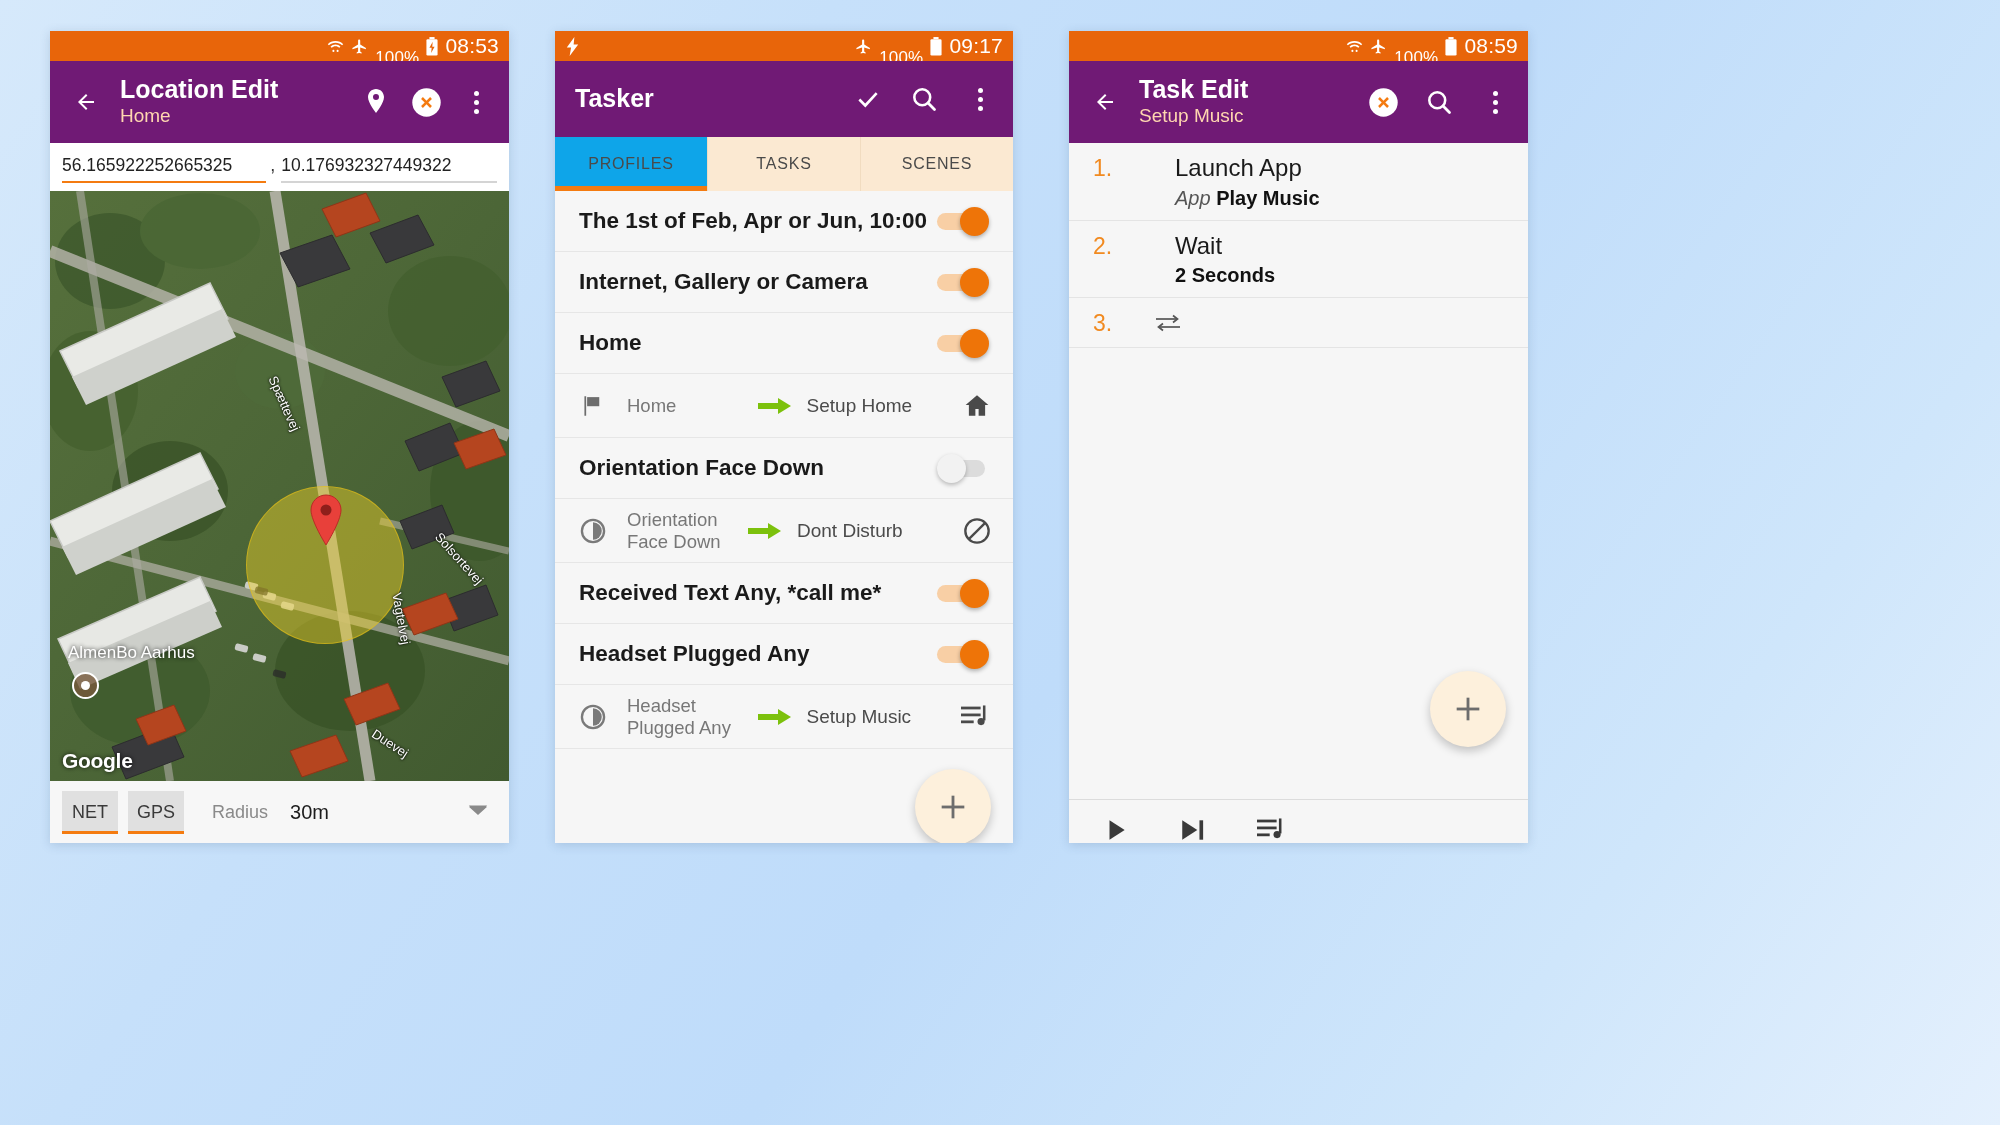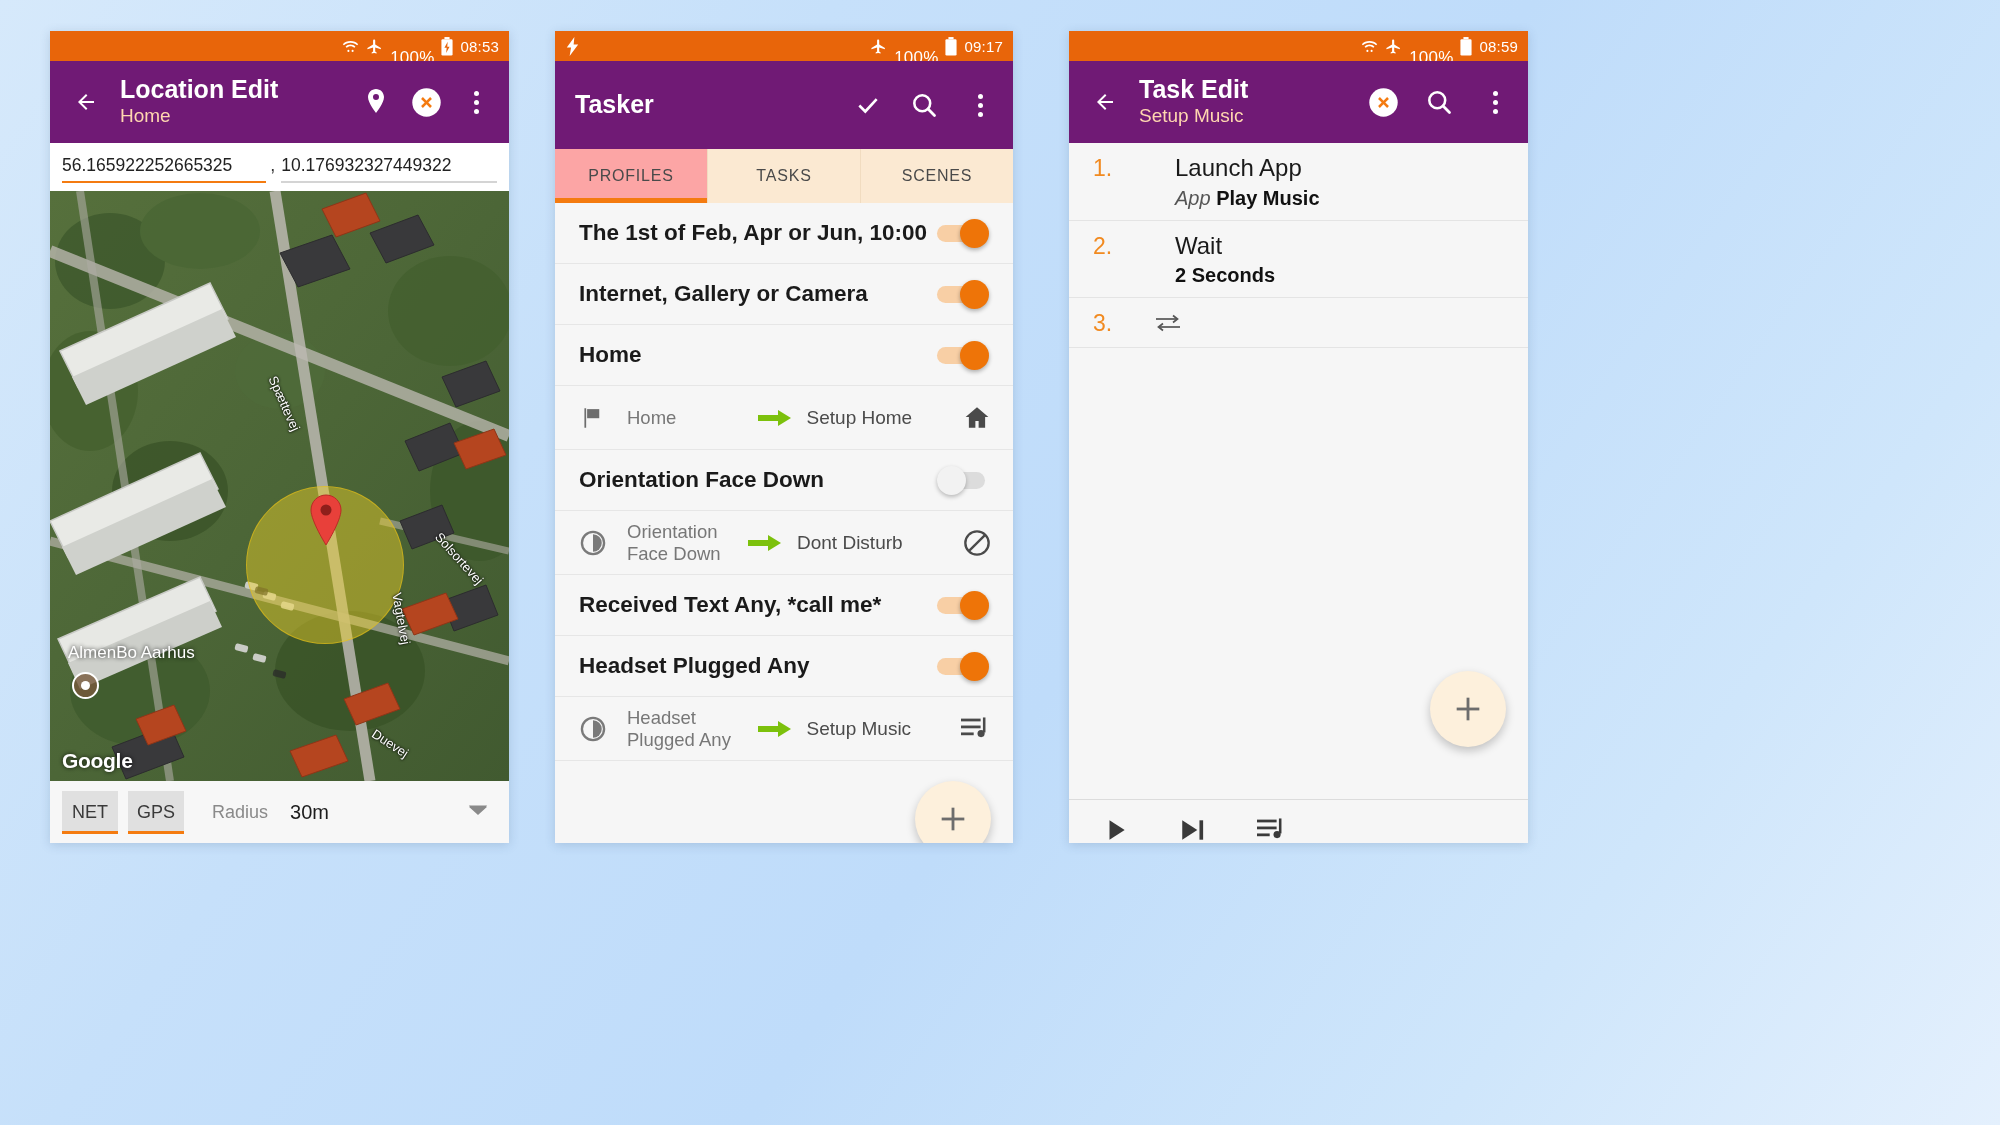--- a/index.html
+++ b/index.html
@@ -32,32 +32,32 @@
     display: flex;
     align-items: center;
     padding: 0 10px;
     font-size: 17px;
     letter-spacing: .2px;
   }
   .sb-left { display: flex; align-items: center; gap: 6px; flex: 1; }
   .sb-right { display: flex; align-items: center; gap: 7px; }
   .sb-icon { display: inline-flex; align-items: center; }
   .sb-pct { font-size: 17px; margin-top: 23px; }
-  .sb-time { font-size: 15px; }
+  .sb-time { font-size: 21px; }
 
   
   .appbar {
     background: #701a75;
     display: flex;
     align-items: center;
     padding: 0 16px;
     position: relative;
   }
   .appbar.two-line { height: 82px; }
-  .appbar.one-line { height: 88px; }
+  .appbar.one-line { height: 76px; }
   .ab-back { width: 40px; flex: 0 0 40px; display:flex; align-items:center; justify-content:center; cursor: pointer; }
   .ab-titles { flex: 1; padding-left: 14px; display: flex; flex-direction: column; justify-content: center; }
   .ab-title { color: #fff; font-size: 25px; font-weight: bold; line-height: 1.18; }
   .ab-subtitle { color: #ffd7b0; font-size: 19px; line-height: 1.3; font-weight: normal; }
   .ab-actions { display: flex; align-items: center; gap: 16px; }
   .ab-btn { width: 34px; height: 34px; display: flex; align-items: center; justify-content: center; cursor: pointer; }
 
   
   .kebab { display: flex; flex-direction: column; gap: 4px; align-items: center; }
   .kebab i { display:block; width: 5px; height: 5px; border-radius: 50%; background: #fff; }
@@ -150,21 +150,21 @@
   .tab {
     flex: 1; display: flex; align-items: center; justify-content: center;
     font-size: 16px; letter-spacing: .8px; color: #4a4a4a;
     border-right: 1px solid #f1dcc0; position: relative; cursor: pointer;
   }
   .tab:last-child { border-right: none; }
   .tab.active::after {
     content: ""; position: absolute; left: 0; right: 0; bottom: 0;
     height: 5px; background: #f47b10;
   }
-  .tab.active { background: #fca5a5; }
+  .tab.active { background: #0ea5e9; }
 
   
   .list { background: #f6f6f6; height: 682px; position: relative; overflow: hidden; }
   .profile-row {
     display: flex; align-items: center;
     padding: 0 22px 0 24px;
     height: 61px;
     border-bottom: 1px solid #e6e6e6;
   }
   .profile-name { flex: 1; font-size: 22.5px; font-weight: bold; color: #1a1a1a; }

